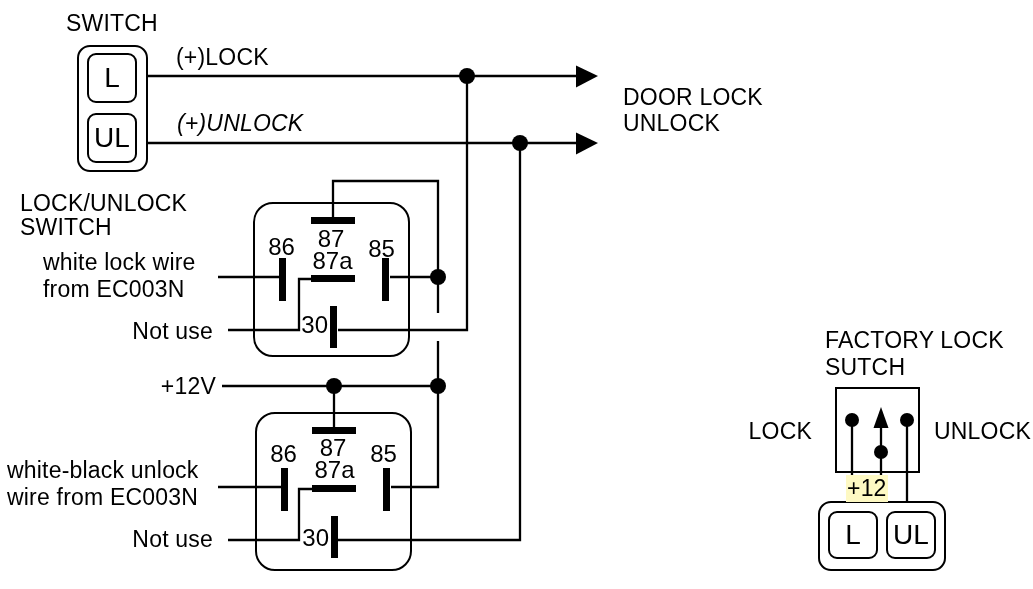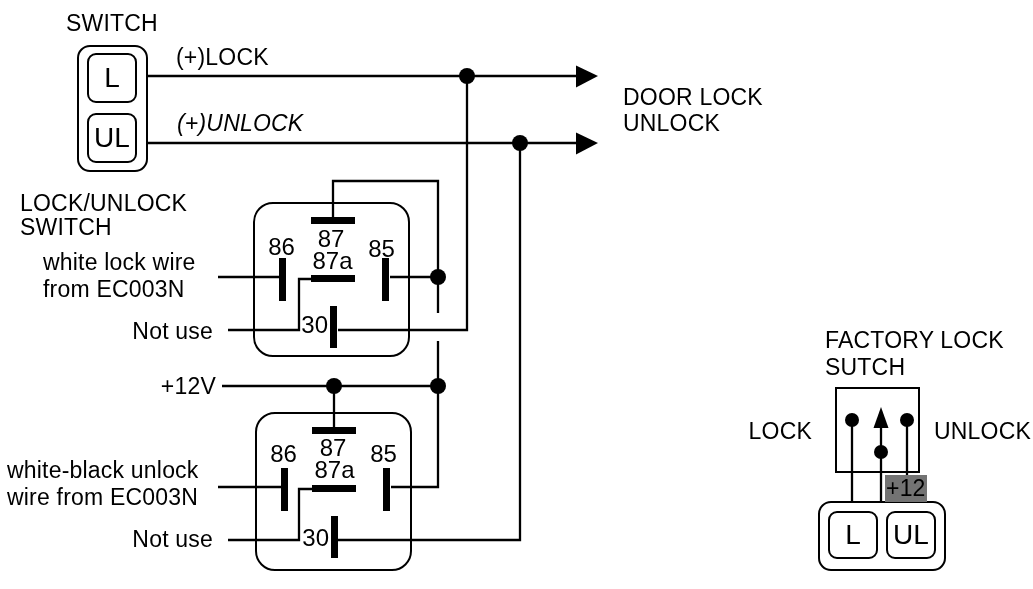--- a/index.html
+++ b/index.html
@@ -151,15 +151,15 @@
   <div class="pin" style="left:312px;top:458px;width:45px;">87a</div>
   <div class="pin" style="left:366px;top:442px;width:35px;">85</div>
   <div class="pin r" style="left:301px;top:526px;width:28px;">30</div>
 
   <div class="lbl c" style="left:789px;top:327px;width:182px;margin-left:36px;">
     <div>FACTORY LOCK</div>
     <div>SUTCH</div>
   </div>
   <div class="lbl r" style="left:738px;top:418px;width:74px;">LOCK</div>
   <div class="lbl" style="left:934px;top:418px;text-align:right;">UNLOCK</div>
-  <div class="lbl" style="left:885px;top:475px;background:#737373;padding:0 1px;">+12</div>
+  <div class="lbl" style="left:846px;top:475px;background:#fef9c3;padding:0 1px;">+12</div>
 
 </div>
 
 </body></html>

